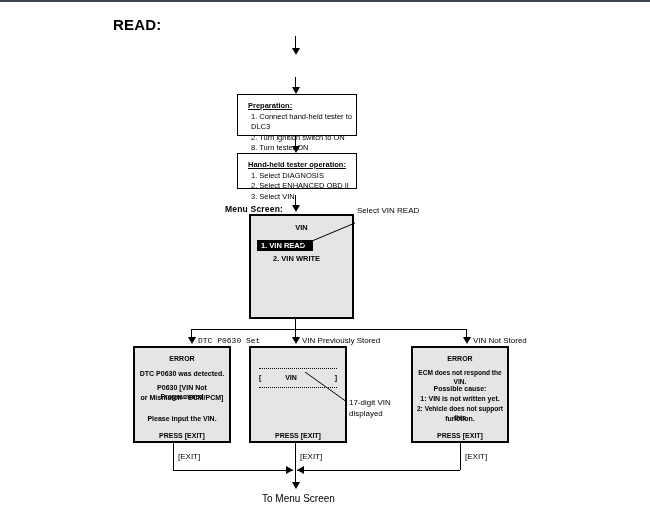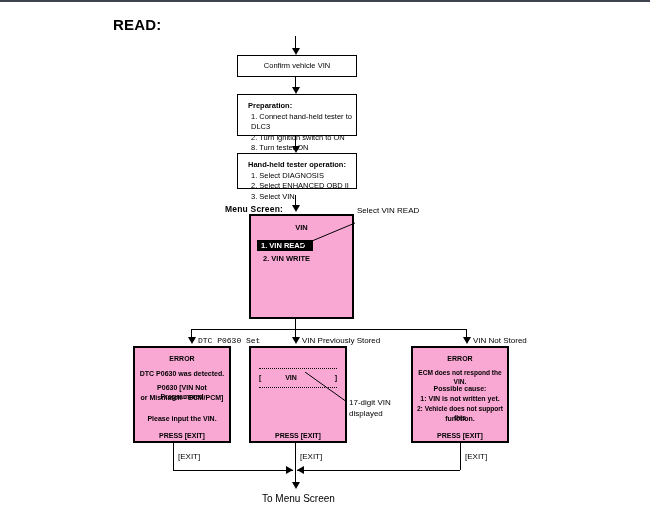--- a/index.html
+++ b/index.html
@@ -48,28 +48,28 @@
   }
   .box-center {
     display: flex;
     align-items: center;
     justify-content: center;
     text-align: center;
   }
   .box-list {
     padding: 6px 0 0 10px;
   }
-  .box-list .ttl { font-weight: bold; }
+  .box-list .ttl { font-weight: bold; text-decoration: underline; }
   .box-list .it { padding-left: 3px; }
 
   
   .screen {
     position: absolute;
     border: 2px solid #000;
-    background: #f9a8d4;
+    background: #e5e5e5;
     box-sizing: border-box;
     text-decoration: underline;
   }
   .screen-txt {
     font-size: 7px;
     line-height: 9px;
     text-align: center;
     font-weight: bold;
   }
 
@@ -155,23 +155,20 @@
 <body>
 
 <div id="page">
 
   <div class="heading" style="left:113px; top:14px;">READ:</div>
 
 
   <div class="vline" style="left:295px; top:34px; height:14px;"></div>
   <div class="arrow-down" style="left:292px; top:46px;"></div>
 
-  <div class="box box-center" style="left:237px; top:53px; width:120px; height:22px;">
-    <span class="box-txt">Confirm vehicle VIN</span>
-  </div>
 
   <div class="vline" style="left:295px; top:75px; height:12px;"></div>
   <div class="arrow-down" style="left:292px; top:85px;"></div>
 
   <div class="box box-list" style="left:237px; top:92px; width:120px; height:42px;">
     <div class="box-txt ttl">Preparation:</div>
     <div class="box-txt it">1. Connect hand-held tester to DLC3</div>
     <div class="box-txt it">2. Turn ignition switch to ON</div>
     <div class="box-txt it">8. Turn tester ON</div>
   </div>
@@ -187,21 +184,21 @@
   </div>
 
   <div class="vline" style="left:295px; top:193px; height:12px;"></div>
   <div class="arrow-down" style="left:292px; top:203px;"></div>
 
   <div class="heading" style="left:225px; top:202px; font-size:8.5px;">Menu Screen:</div>
 
   <div class="screen" style="left:249px; top:212px; width:105px; height:105px;">
     <div class="menu-title" style="top:7px;">VIN</div>
     <div class="menu-row sel" style="left:6px; top:24px;">1. VIN READ</div>
-    <div class="menu-row unsel" style="left:8px; top:37px;">2. VIN WRITE</div>
+    <div class="menu-row unsel" style="left:18px; top:37px;">2. VIN WRITE</div>
   </div>
 
   <svg class="leader" style="left:300px; top:220px; width:60px; height:26px;">
     <line x1="0" y1="24" x2="55" y2="1"></line>
   </svg>
   <div class="lbl" style="left:357px; top:204px;">Select VIN READ</div>
 
   <div class="vline" style="left:295px; top:317px; height:10px;"></div>
   <div class="hline" style="left:191px; top:327px; width:275px;"></div>
 

